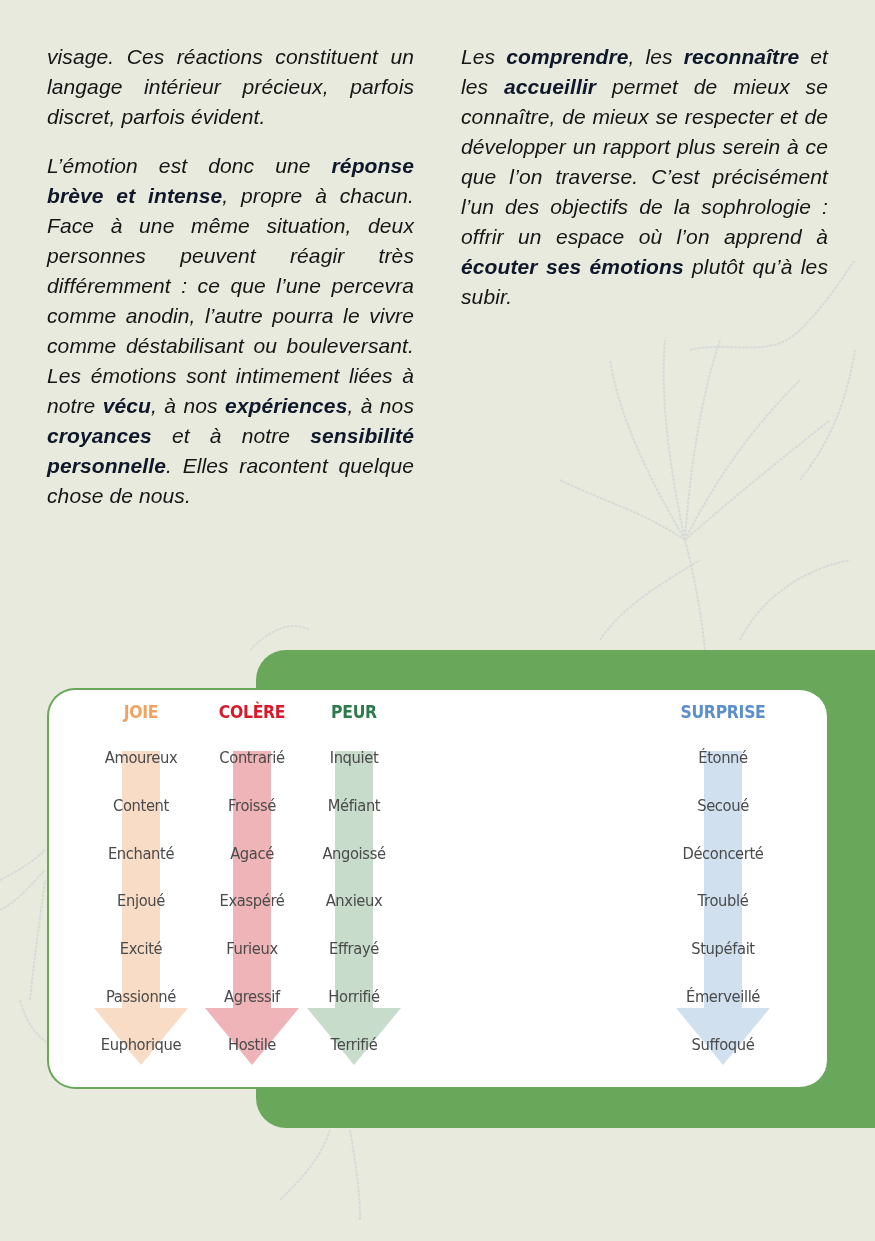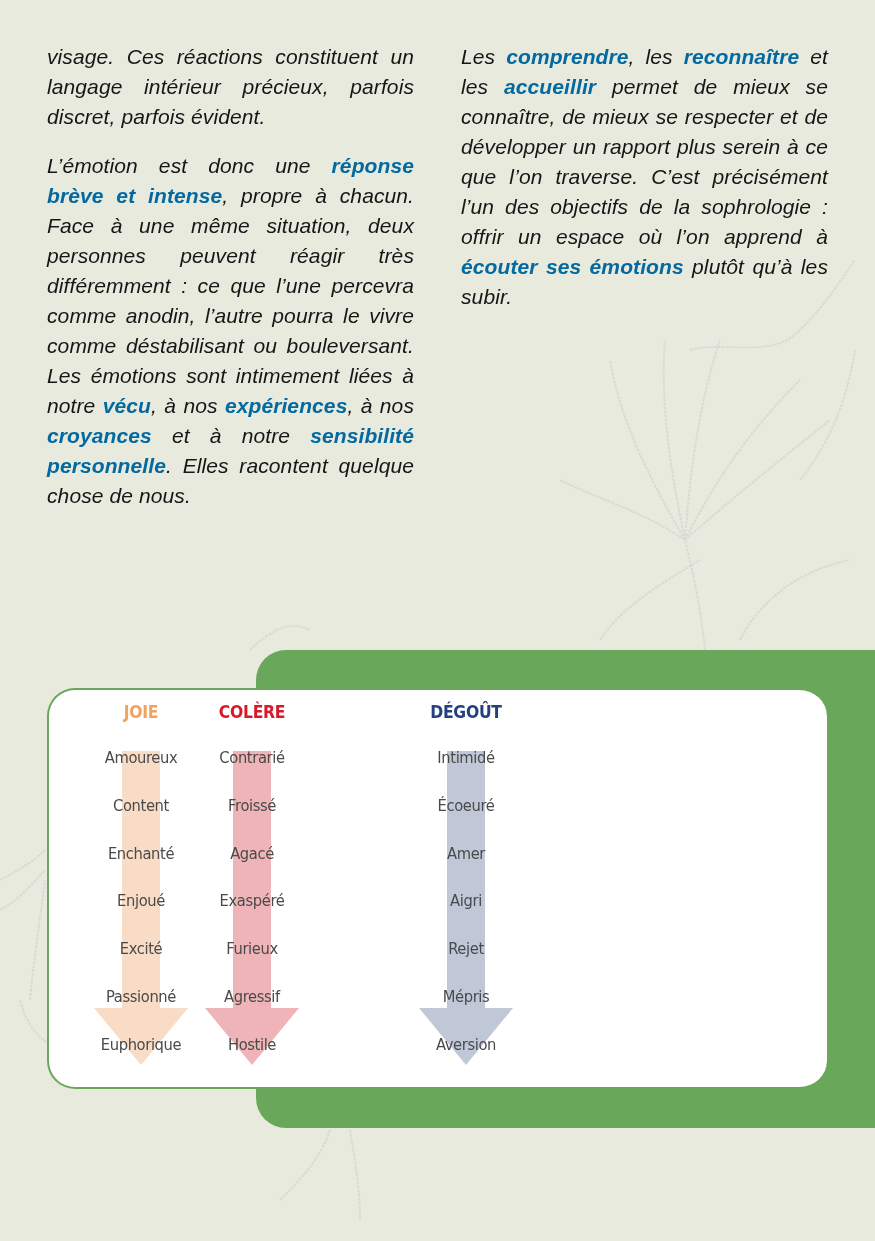--- a/index.html
+++ b/index.html
@@ -18,21 +18,21 @@
       width: 367px;
       font-size: 21px;
       line-height: 30px;
       text-align: justify;
       letter-spacing: 0.1px;
       color: #161616;
     }
     .col-left { left: 47px; }
     .col-right { left: 461px; }
     .col p { margin-bottom: 19px; font-style: italic; }
-    .col b { font-weight: 700; color: #0369a1; }
+    .col b { font-weight: 700; color: #0f172a; }
 
     .green-block {
       position: absolute;
       left: 256px; top: 650px;
       width: 619px; height: 478px;
       background: #69a85b;
       border-top-left-radius: 30px;
       border-bottom-left-radius: 30px;
     }
     .card {
@@ -147,26 +147,38 @@
         <div class="head" style="left: 18px; border-top-color: rgb(239, 180, 184);"></div>
         <div class="emo-head" style="color: rgb(215, 25, 42);">COLÈRE</div>
         <div class="word" style="top: 59px;">Contrarié</div>
         <div class="word" style="top: 107px;">Froissé</div>
         <div class="word" style="top: 155px;">Agacé</div>
         <div class="word" style="top: 202px;">Exaspéré</div>
         <div class="word" style="top: 250px;">Furieux</div>
         <div class="word" style="top: 298px;">Agressif</div>
         <div class="word" style="top: 346px;">Hostile</div>
       </div>
-      <div class="emo-col" style="left: 352px; width: 130px;">
-        <div class="shaft" style="left: 46px; background: rgb(192, 200, 216);"></div>
-        <div class="head" style="left: 18px; border-top-color: rgb(192, 200, 216);"></div>
-        <div class="emo-head" style="color: rgb(36, 64, 127);">DÉGOÛT</div>
-        <div class="word" style="top: 59px;">Intimidé</div>
-        <div class="word" style="top: 107px;">Écoeuré</div>
-        <div class="word" style="top: 155px;">Amer</div>
-        <div class="word" style="top: 202px;">Aigri</div>
-        <div class="word" style="top: 250px;">Rejet</div>
-        <div class="word" style="top: 298px;">Mépris</div>
-        <div class="word" style="top: 346px;">Aversion</div>
+      <div class="emo-col" style="left: 240px; width: 130px;">
+        <div class="shaft" style="left: 46px; background: rgb(199, 220, 203);"></div>
+        <div class="head" style="left: 18px; border-top-color: rgb(199, 220, 203);"></div>
+        <div class="emo-head" style="color: rgb(46, 122, 76);">PEUR</div>
+        <div class="word" style="top: 59px;">Inquiet</div>
+        <div class="word" style="top: 107px;">Méfiant</div>
+        <div class="word" style="top: 155px;">Angoissé</div>
+        <div class="word" style="top: 202px;">Anxieux</div>
+        <div class="word" style="top: 250px;">Effrayé</div>
+        <div class="word" style="top: 298px;">Horrifié</div>
+        <div class="word" style="top: 346px;">Terrifié</div>
+      </div>
+      <div class="emo-col" style="left: 609px; width: 130px;">
+        <div class="shaft" style="left: 46px; background: rgb(208, 224, 239);"></div>
+        <div class="head" style="left: 18px; border-top-color: rgb(208, 224, 239);"></div>
+        <div class="emo-head" style="color: rgb(91, 143, 204);">SURPRISE</div>
+        <div class="word" style="top: 59px;">Étonné</div>
+        <div class="word" style="top: 107px;">Secoué</div>
+        <div class="word" style="top: 155px;">Déconcerté</div>
+        <div class="word" style="top: 202px;">Troublé</div>
+        <div class="word" style="top: 250px;">Stupéfait</div>
+        <div class="word" style="top: 298px;">Émerveillé</div>
+        <div class="word" style="top: 346px;">Suffoqué</div>
       </div>
     </div>
 </div>
 
 </body></html>

